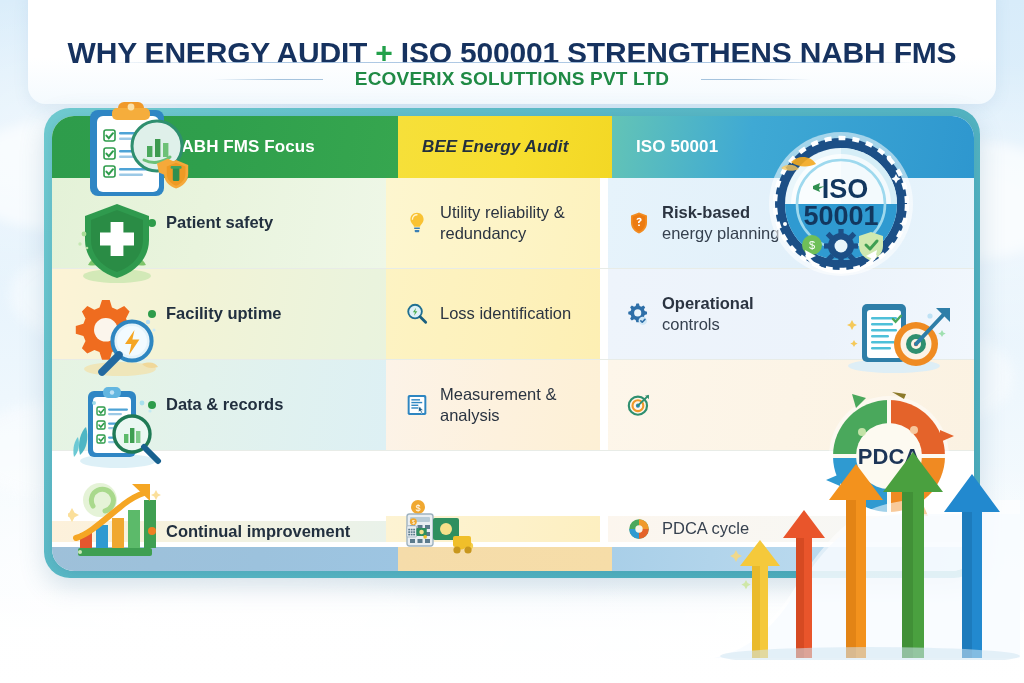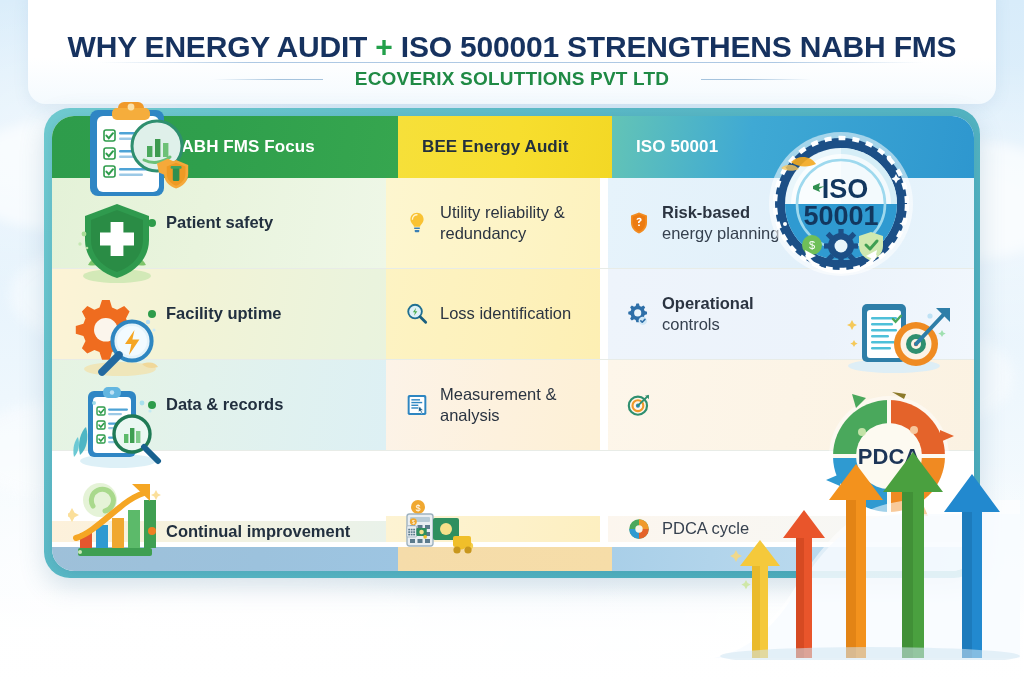--- a/index.html
+++ b/index.html
@@ -44,21 +44,21 @@
     position: absolute;
     left: 28px; top: -18px;
     width: 968px; height: 122px;
     background: linear-gradient(180deg, #ffffff 0%, #ffffff 62%, #f4fafe 100%);
     border-radius: 18px;
     box-shadow: 0 4px 16px rgba(80,130,170,0.10);
   }
 
   .title {
     position: absolute;
-    left: 28px; top: 30px;
+    left: 28px; top: 36px;
     width: 968px;
     text-align: center;
     font-size: 30px;
     font-weight: 700;
     letter-spacing: -0.2px;
     color: #16325f;
     white-space: nowrap;
   }
   .title .plus { color: #22a04a; }
 
@@ -122,21 +122,21 @@
   .th {
     display: flex;
     align-items: center;
     height: 100%;
     padding-left: 24px;
     font-size: 17px;
     font-weight: 700;
     letter-spacing: 0.1px;
   }
   .th.c-1 { width: 346px; background: linear-gradient(100deg, #2e9c4b 0%, #2f9f4c 45%, #36a64f 100%); color: #ffffff; padding-left: 117px; }
-  .th.c-2 { width: 214px; background: linear-gradient(100deg, #f6e03a 0%, #f7de2e 55%, #f3d825 100%); color: #23303d; }
+  .th.c-2 { width: 214px; background: linear-gradient(100deg, #f6e03a 0%, #f7de2e 55%, #f3d825 100%); color: #23303d; font-style: italic; }
   .th.c-3 { flex: 1;      background: linear-gradient(100deg, #63c4b6 0%, #3fa9d4 38%, #2e97cf 100%); color: #ffffff; }
 
   .tbody { position: absolute; left: 0; top: 62px; right: 0; bottom: 0; }
 
   .trow {
     display: flex;
     height: 91px;
     border-bottom: 1px solid rgba(190,200,185,0.35);
   }
   .trow:last-child { border-bottom: none; align-items: flex-end; }

